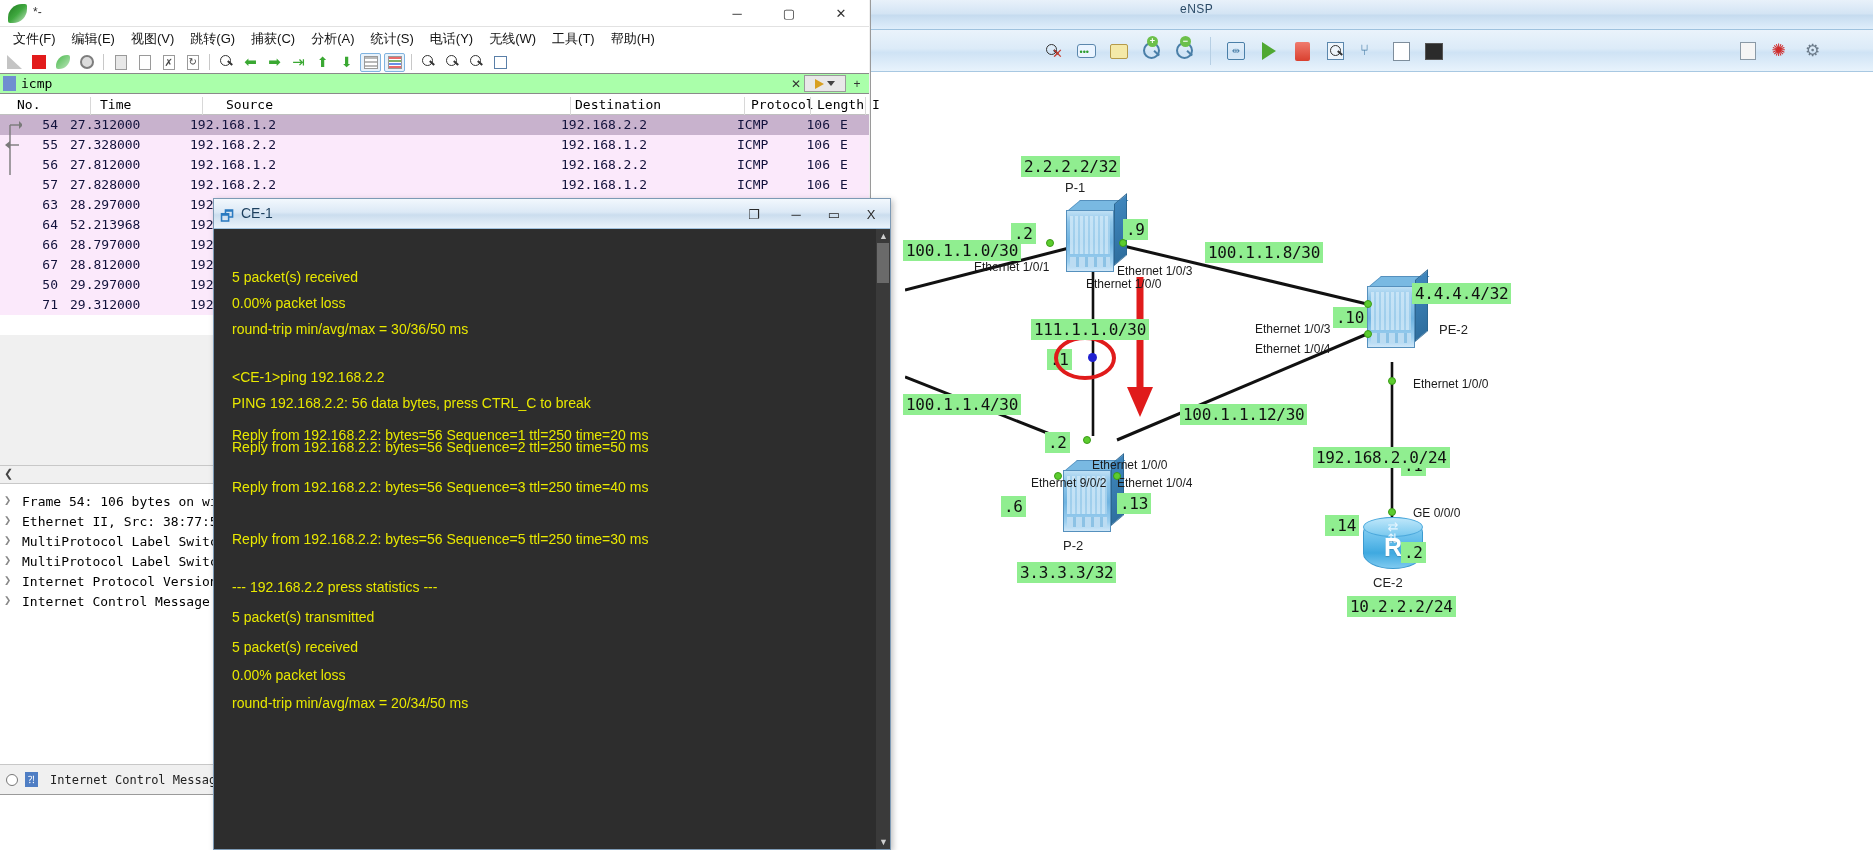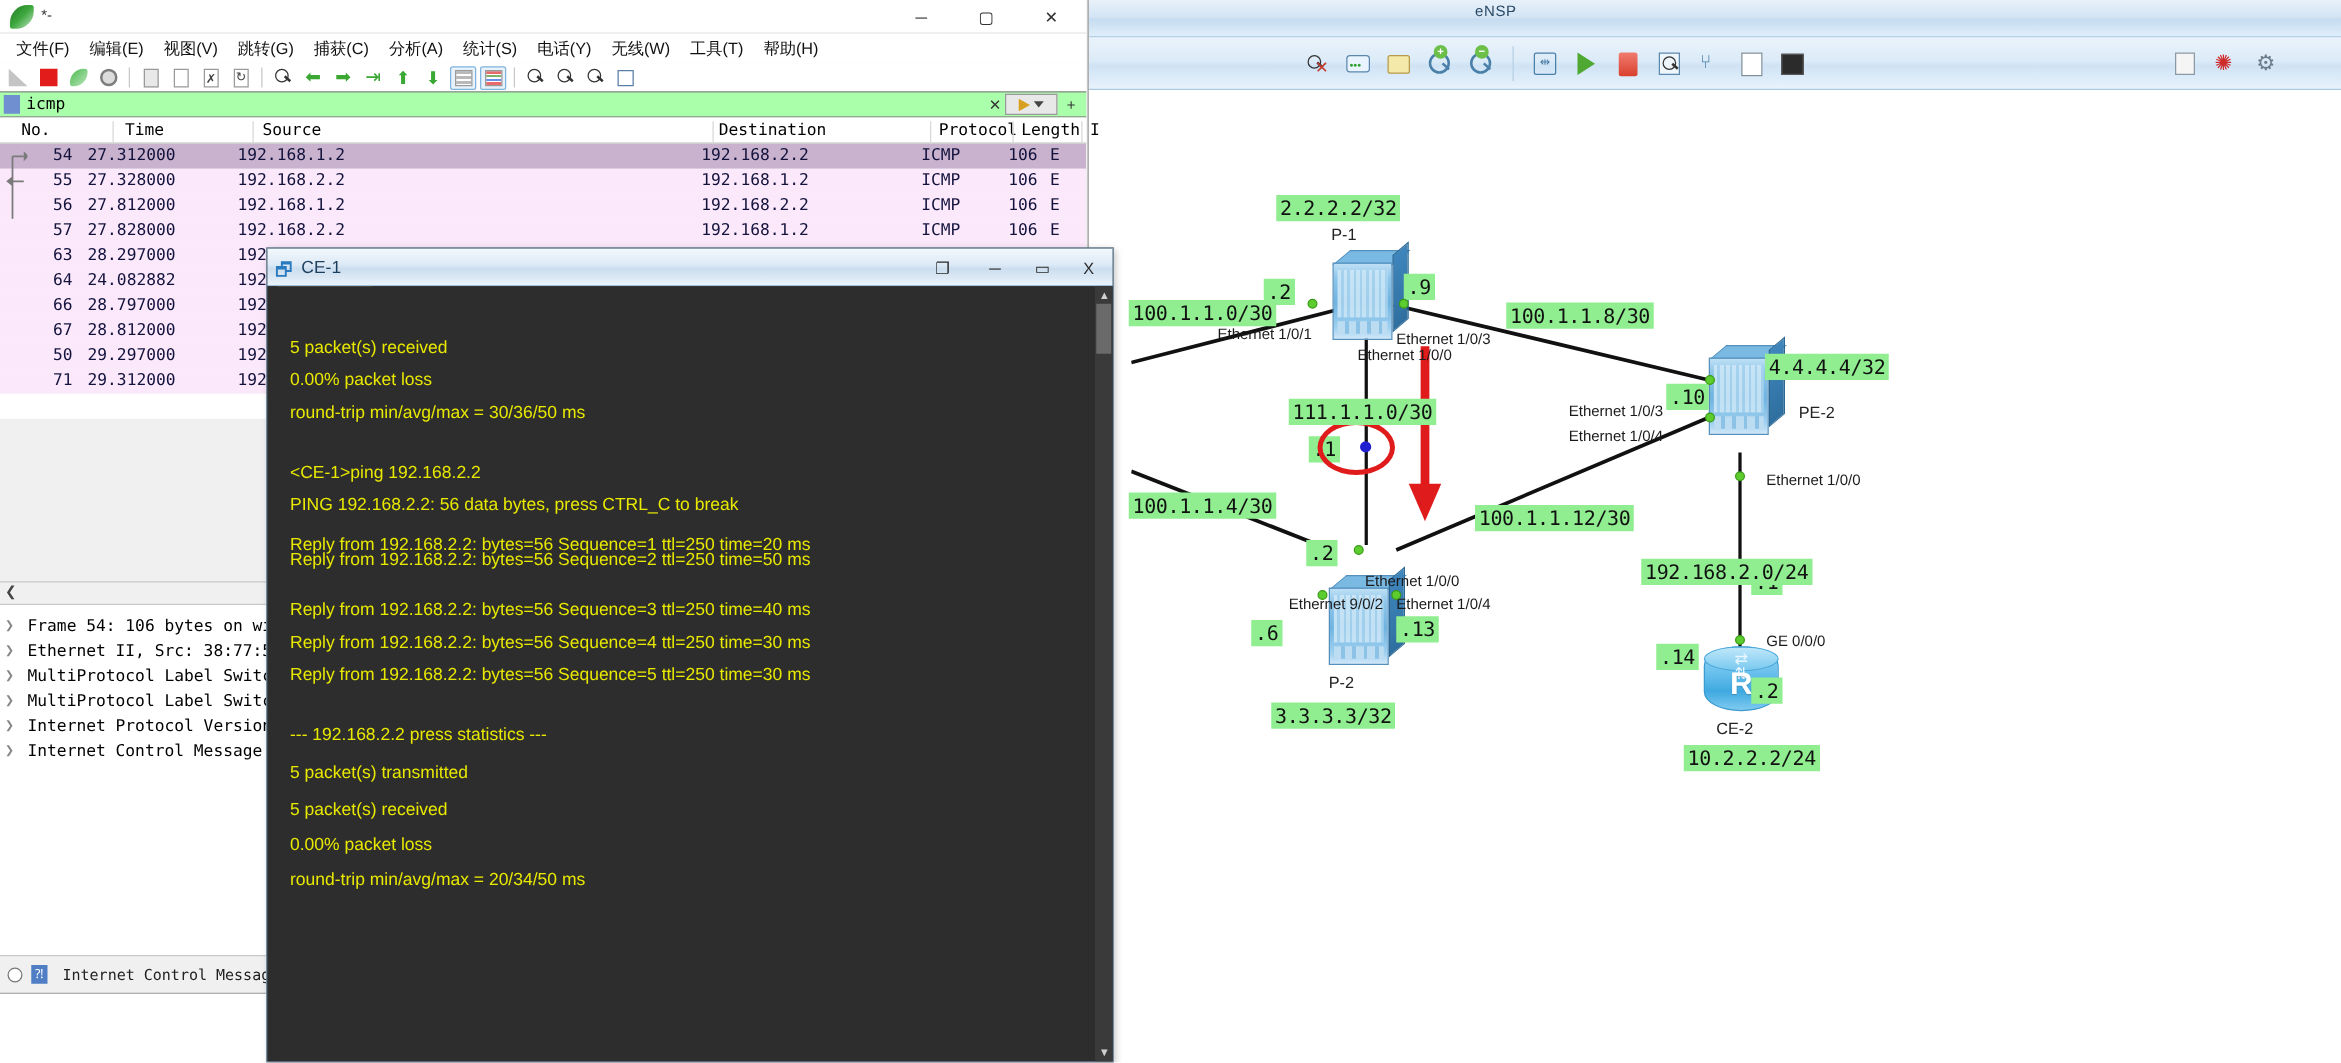--- a/index.html
+++ b/index.html
@@ -537,21 +537,21 @@
       <div id="filt-arrowbox">
         <span class="arrow-r"></span>
         <span class="caret"></span>
       </div>
       <div class="filt-btn" style="margin-right:4px;">+</div>
     </div>
 
     <div id="pkt-head">
       <div style="left:3px;">No.</div>
       <div style="left:86px;">Time</div>
-      <div style="left:196px;text-align:center;">Source</div>
+      <div style="left:212px;text-align:center;">Source</div>
       <div style="left:561px;">Destination</div>
       <div style="left:737px;">Protocol</div>
       <div style="left:803px;">Length</div>
       <div style="left:858px;">I</div>
       <div class="colsep" style="left:76px;"></div>
       <div class="colsep" style="left:188px;"></div>
       <div class="colsep" style="left:556px;"></div>
       <div class="colsep" style="left:730px;"></div>
       <div class="colsep" style="left:796px;"></div>
       <div class="colsep" style="left:851px;"></div>
@@ -598,21 +598,21 @@
         <span class="c-no">63</span>
         <span class="c-time">28.297000</span>
         <span class="c-src">192.168.1.2</span>
         <span class="c-dst">192.168.2.2</span>
         <span class="c-proto">ICMP</span>
         <span class="c-len">106</span>
         <span class="c-info">E</span>
       </div>
       <div class="prow" style="top:100px; background:#fbe9fb;">
         <span class="c-no">64</span>
-        <span class="c-time">24.082882</span>
+        <span class="c-time">52.213968</span>
         <span class="c-src">192.168.2.2</span>
         <span class="c-dst">192.168.1.2</span>
         <span class="c-proto">ICMP</span>
         <span class="c-len">106</span>
         <span class="c-info">E</span>
       </div>
       <div class="prow" style="top:120px; background:#fbe9fb;">
         <span class="c-no">66</span>
         <span class="c-time">28.797000</span>
         <span class="c-src">192.168.1.2</span>
@@ -715,21 +715,20 @@
 
     <div id="cli-body">
       <div class="cline" style="top:40px;">  5 packet(s) received</div>
       <div class="cline" style="top:66px;">  0.00% packet loss</div>
       <div class="cline" style="top:92px;">  round-trip min/avg/max = 30/36/50 ms</div>
       <div class="cline" style="top:140px;">&lt;CE-1&gt;ping 192.168.2.2</div>
       <div class="cline" style="top:166px;">  PING 192.168.2.2: 56  data bytes, press CTRL_C to break</div>
       <div class="cline" style="top:198px;">    Reply from 192.168.2.2: bytes=56 Sequence=1 ttl=250 time=20 ms</div>
       <div class="cline" style="top:210px;">    Reply from 192.168.2.2: bytes=56 Sequence=2 ttl=250 time=50 ms</div>
       <div class="cline" style="top:250px;">    Reply from 192.168.2.2: bytes=56 Sequence=3 ttl=250 time=40 ms</div>
-      <div class="cline" style="top:276px;">    Reply from 192.168.2.2: bytes=56 Sequence=4 ttl=250 time=30 ms</div>
       <div class="cline" style="top:302px;">    Reply from 192.168.2.2: bytes=56 Sequence=5 ttl=250 time=30 ms</div>
       <div class="cline" style="top:350px;">  --- 192.168.2.2 press statistics ---</div>
       <div class="cline" style="top:380px;">    5 packet(s) transmitted</div>
       <div class="cline" style="top:410px;">    5 packet(s) received</div>
       <div class="cline" style="top:438px;">    0.00% packet loss</div>
       <div class="cline" style="top:466px;">    round-trip min/avg/max = 20/34/50 ms</div>
     </div>
 
     <div id="cli-scroll">
       <span class="scr-tri" style="top:2px;">▲</span>

